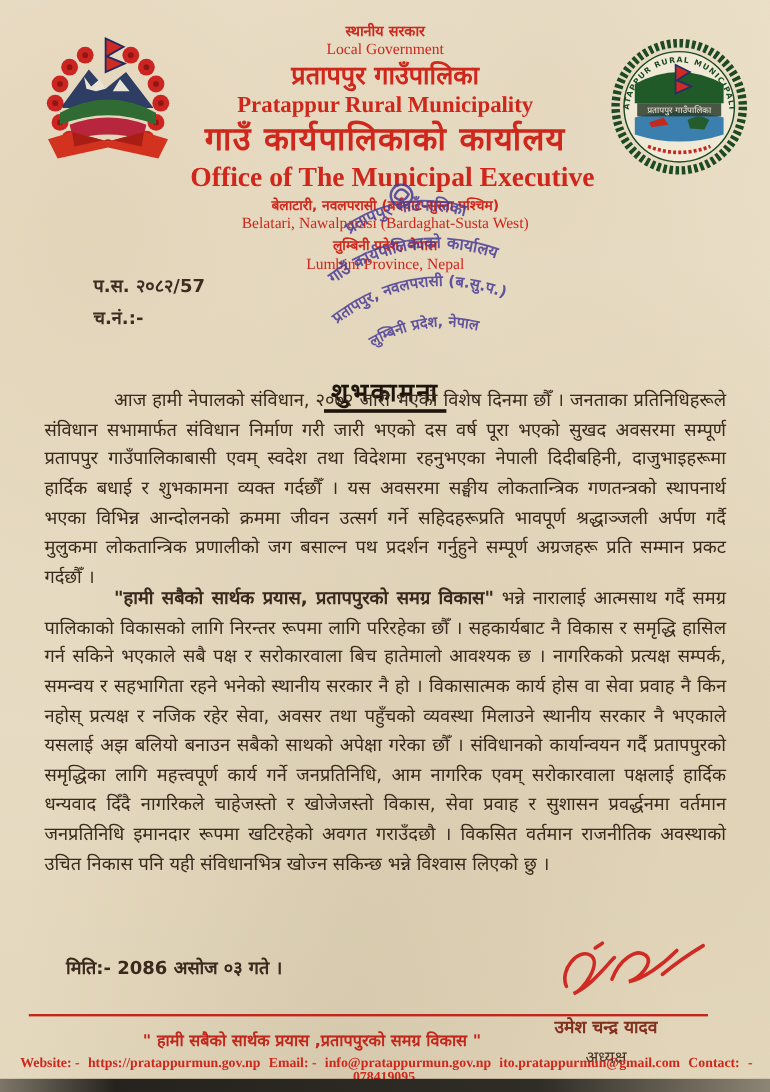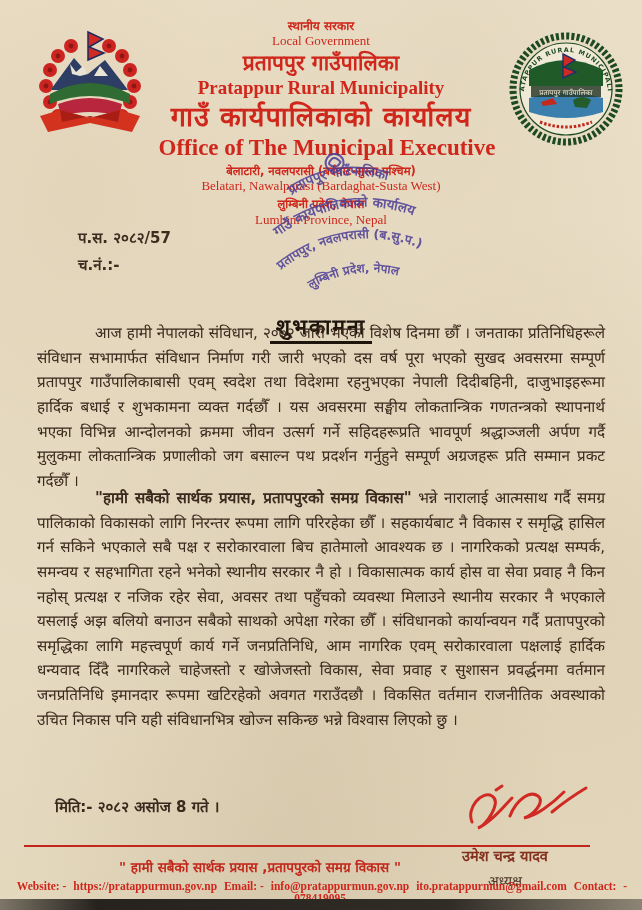--- a/index.html
+++ b/index.html
@@ -164,21 +164,21 @@
 
   <div class="subject">
     <span>शुभकामना</span>
   </div>
 
   <p class="para p1">आज हामी नेपालको संविधान, २०७२ जारी भएको विशेष दिनमा छौँ । जनताका प्रतिनिधिहरूले संविधान सभामार्फत संविधान निर्माण गरी जारी भएको दस वर्ष पूरा भएको सुखद अवसरमा सम्पूर्ण प्रतापपुर गाउँपालिकाबासी एवम् स्वदेश तथा विदेशमा रहनुभएका नेपाली दिदीबहिनी, दाजुभाइहरूमा हार्दिक बधाई र शुभकामना व्यक्त गर्दछौँ । यस अवसरमा सङ्घीय लोकतान्त्रिक गणतन्त्रको स्थापनार्थ भएका विभिन्न आन्दोलनको क्रममा जीवन उत्सर्ग गर्ने सहिदहरूप्रति भावपूर्ण श्रद्धाञ्जली अर्पण गर्दै मुलुकमा लोकतान्त्रिक प्रणालीको जग बसाल्न पथ प्रदर्शन गर्नुहुने सम्पूर्ण अग्रजहरू प्रति सम्मान प्रकट गर्दछौँ ।</p>
 
   <p class="para p2"><span class="bold-quote">"हामी सबैको सार्थक प्रयास, प्रतापपुरको समग्र विकास"</span><span> भन्ने नारालाई आत्मसाथ गर्दै समग्र पालिकाको विकासको लागि निरन्तर रूपमा लागि परिरहेका छौँ । सहकार्यबाट नै विकास र समृद्धि हासिल गर्न सकिने भएकाले सबै पक्ष र सरोकारवाला बिच हातेमालो आवश्यक छ । नागरिकको प्रत्यक्ष सम्पर्क, समन्वय र सहभागिता रहने भनेको स्थानीय सरकार नै हो । विकासात्मक कार्य होस वा सेवा प्रवाह नै किन नहोस् प्रत्यक्ष र नजिक रहेर सेवा, अवसर तथा पहुँचको व्यवस्था मिलाउने स्थानीय सरकार नै भएकाले यसलाई अझ बलियो बनाउन सबैको साथको अपेक्षा गरेका छौँ । संविधानको कार्यान्वयन गर्दै प्रतापपुरको समृद्धिका लागि महत्त्वपूर्ण कार्य गर्ने जनप्रतिनिधि, आम नागरिक एवम् सरोकारवाला पक्षलाई हार्दिक धन्यवाद दिँदै नागरिकले चाहेजस्तो र खोजेजस्तो विकास, सेवा प्रवाह र सुशासन प्रवर्द्धनमा वर्तमान जनप्रतिनिधि इमानदार रूपमा खटिरहेको अवगत गराउँदछौ । विकसित वर्तमान राजनीतिक अवस्थाको उचित निकास पनि यही संविधानभित्र खोज्न सकिन्छ भन्ने विश्वास लिएको छु ।</span></p>
 
 
-  <div class="dateline">मिति:- २०८२ असोज 8 गते ।</div>
+  <div class="dateline">मिति:- 2086 असोज ०३ गते ।</div>
 
   <div class="sig">
     <svg width="140" height="62" viewBox="0 0 140 62">
       <g fill="none" stroke="#d02a24" stroke-width="3" stroke-linecap="round">
         <path d="M20 40 C 14 26, 30 8, 40 14 C 50 20, 34 44, 26 46 C 40 40, 52 24, 60 16"></path>
         <path d="M58 34 C 64 18, 78 8, 86 14 C 94 20, 80 34, 72 36 C 84 34, 100 22, 112 10"></path>
         <path d="M100 30 C 112 20, 124 12, 134 6"></path>
         <path d="M44 8 l6 -4"></path>
       </g>
     </svg>

